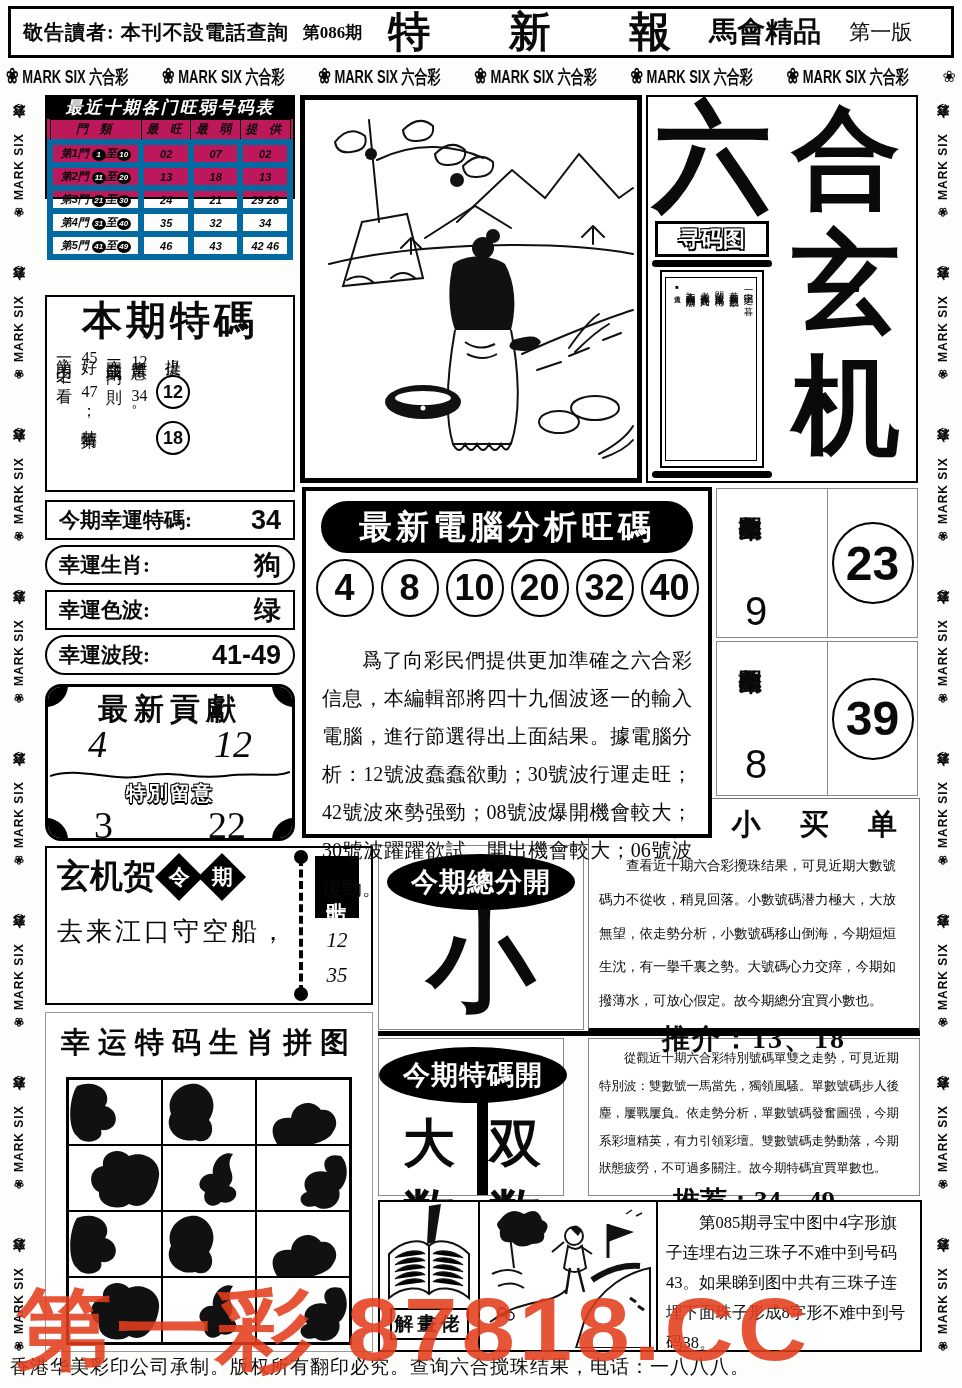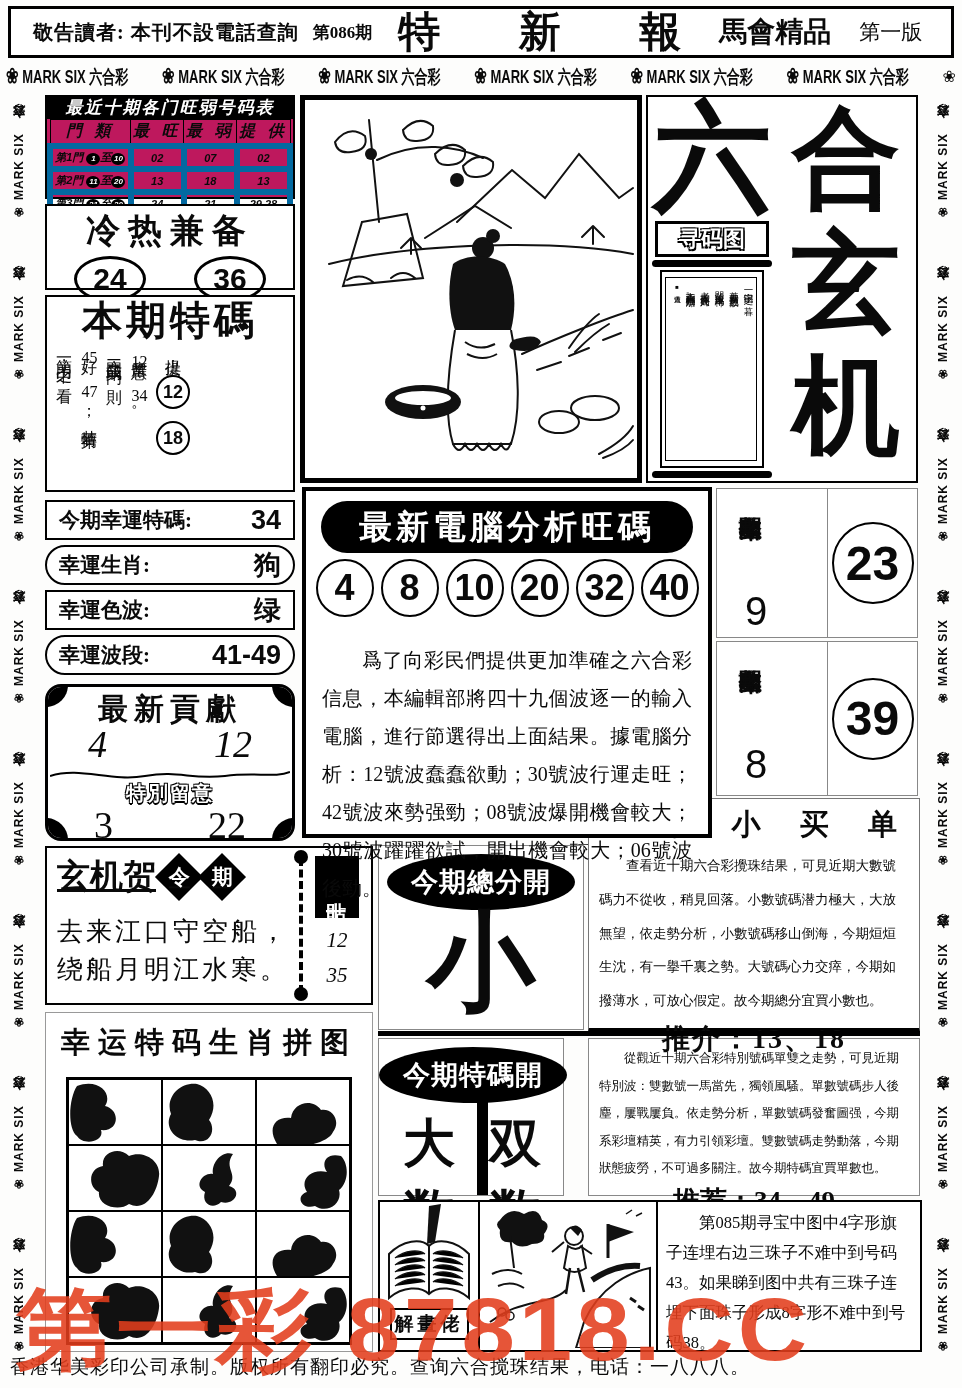--- a/index.html
+++ b/index.html
@@ -2,21 +2,21 @@
 <html><head>
 <meta charset="utf-8">
 <style>
   html,body{margin:0;padding:0;background:#e8e8e8;}
   .page{position:relative;width:962px;height:1388px;background:#fdfdfc;margin:0 auto;
         font-family:"Liberation Serif",serif;color:#0a0a0a;overflow:hidden;}
   .abs{position:absolute;box-sizing:border-box;}
 
   
   .header{left:8px;top:6px;width:946px;height:52px;border:3px solid #000;
-          display:flex;align-items:center;padding:0 22px;background:#fff;}
+          display:flex;align-items:center;padding:0 12px;background:#fff;}
   .hdr-notice{font-size:20px;font-weight:bold;letter-spacing:1px;}
   .hdr-issue{font-size:17px;font-weight:bold;margin-left:14px;}
   .hdr-title{font-size:42px;font-weight:bold;letter-spacing:34px;margin-left:26px;white-space:nowrap;}
   .hdr-sub{font-size:28px;font-weight:bold;margin-left:4px;white-space:nowrap;}
   .hdr-ed{font-size:21px;margin-left:28px;white-space:nowrap;}
 
   
   .top-strip{left:0;top:60px;width:962px;height:32px;display:flex;justify-content:space-between;
              align-items:center;padding:0 6px;font-family:"Liberation Sans",sans-serif;}
   .strip-item{font-size:13px;font-weight:bold;white-space:nowrap;transform:scaleY(1.4);}
@@ -25,21 +25,21 @@
               justify-content:space-around;align-items:center;font-family:"Liberation Sans",sans-serif;}
   .side-strip.left{left:0;} .side-strip.right{right:0;}
   .v-item{writing-mode:vertical-rl;transform:rotate(180deg);font-size:12px;font-weight:bold;
           white-space:nowrap;letter-spacing:1px;}
 
   
   .hot-table{left:45px;top:95px;width:250px;height:104px;border:2px solid #000;background:#be185d;font-style:italic;}
   .hot-title{background:#000;color:#fff;font-size:17px;font-weight:bold;text-align:center;
              height:22px;line-height:22px;letter-spacing:2px;}
   .hot-table table{width:100%;border-collapse:collapse;font-family:"Liberation Sans",sans-serif;}
-  .hot-table th{font-size:16px;border:1px solid #000;height:14px;font-weight:bold;letter-spacing:4px;}
+  .hot-table th{font-size:12px;border:1px solid #000;height:14px;font-weight:bold;letter-spacing:4px;}
   .hot-table td{font-size:11px;border:6px solid #0369a1;text-align:center;height:12px;font-weight:bold;}
   .door-cell{white-space:nowrap;font-size:11px;}
   .rc{display:inline-block;background:#000;color:#fff;border-radius:50%;min-width:12px;height:12px;
       line-height:12px;font-size:8px;text-align:center;padding:0 1px;}
 
   
   .coldhot{left:45px;top:204px;width:250px;height:86px;border:2px solid #000;background:#fff;text-align:center;}
   .coldhot .t{font-size:34px;font-weight:bold;letter-spacing:8px;margin-top:2px;}
   .oval{display:inline-block;border:3px solid #000;border-radius:50%;width:66px;height:40px;
         line-height:40px;font-size:30px;font-weight:bold;margin:2px 22px;font-family:"Liberation Sans",sans-serif;}
@@ -73,21 +73,21 @@
   .contrib .nums2{display:flex;justify-content:space-between;padding:0 46px;font-size:38px;margin-top:-4px;}
   .corner{position:absolute;width:22px;height:22px;background:#000;}
   .corner.tl{left:-2px;top:-2px;border-bottom-right-radius:100%;}
   .corner.tr{right:-2px;top:-2px;border-bottom-left-radius:100%;}
   .corner.bl{left:-2px;bottom:-2px;border-top-right-radius:100%;}
   .corner.br{right:-2px;bottom:-2px;border-top-left-radius:100%;}
 
   
   .mystery{left:45px;top:846px;width:328px;height:159px;border:2px solid #000;background:#fff;}
   .mys-main{position:absolute;left:10px;top:6px;width:238px;}
-  .mys-title{font-size:33px;font-weight:bold;display:flex;align-items:center;gap:3px;text-decoration:underline;}
+  .mys-title{font-size:33px;font-weight:bold;display:flex;align-items:center;gap:3px;}
   .diamond{width:34px;height:34px;background:#000;transform:rotate(45deg);display:flex;
            align-items:center;justify-content:center;margin:0 3px;}
   .diamond span{transform:rotate(-45deg);color:#fff;font-size:21px;font-weight:bold;}
   .poem{font-size:26px;margin-top:14px;letter-spacing:3px;line-height:1.45;white-space:nowrap;}
   .dash-div{position:absolute;right:68px;top:10px;bottom:10px;border-left:4px dashed #000;}
   .dash-div::before,.dash-div::after{content:"";position:absolute;left:-9px;width:14px;height:14px;
        background:#000;border-radius:50%;}
   .dash-div::before{top:-8px;} .dash-div::after{bottom:-8px;}
   .tip-area{position:absolute;right:8px;top:8px;width:52px;text-align:center;}
   .tip-box{width:44px;height:62px;background:#000;color:#fff;writing-mode:vertical-rl;
@@ -261,27 +261,20 @@
           <tr>
             <td class="door-cell">第5門 <span class="rc">41</span>至<span class="rc">49</span></td>
             <td>46</td>
             <td>43</td>
             <td>42 46</td>
           </tr>
         </tbody>
     </table>
   </div>
 
-  <div class="abs coldhot">
-    <div class="t">冷热兼备</div>
-    <div>
-      <span class="oval">24</span>
-      <span class="oval">36</span>
-    </div>
-  </div>
 
   <div class="abs special">
     <div class="t">本期特碼</div>
     <div class="vwrap" id="special-cols">
         <div class="vcol">提供：<span class="sp-circ">12</span><span class="sp-circ">18</span></div>
         <div class="vcol">應留意<span class="tcy">12</span>，<span class="tcy">34</span>。</div>
         <div class="vcol">三門或第二門，則</div>
         <div class="vcol">好<span class="tcy">45</span>、<span class="tcy">47</span>；若轉第</div>
         <div class="vcol">第一門之中，看</div>
       </div>
@@ -332,21 +325,20 @@
         <span>玄机贺</span>
         <span class="diamond">
             <span>令</span>
           </span>
         <span class="diamond">
             <span>期</span>
           </span>
       </div>
       <div class="poem">
         <div>去来江口守空船，</div>
-        <div>绕船月明江水寒。</div>
       </div>
     </div>
     <div class="dash-div"></div>
     <div class="tip-area">
       <div class="tip-box">貼士</div>
       <div class="tip-num">12</div>
       <div class="tip-num">35</div>
     </div>
   </div>
 

